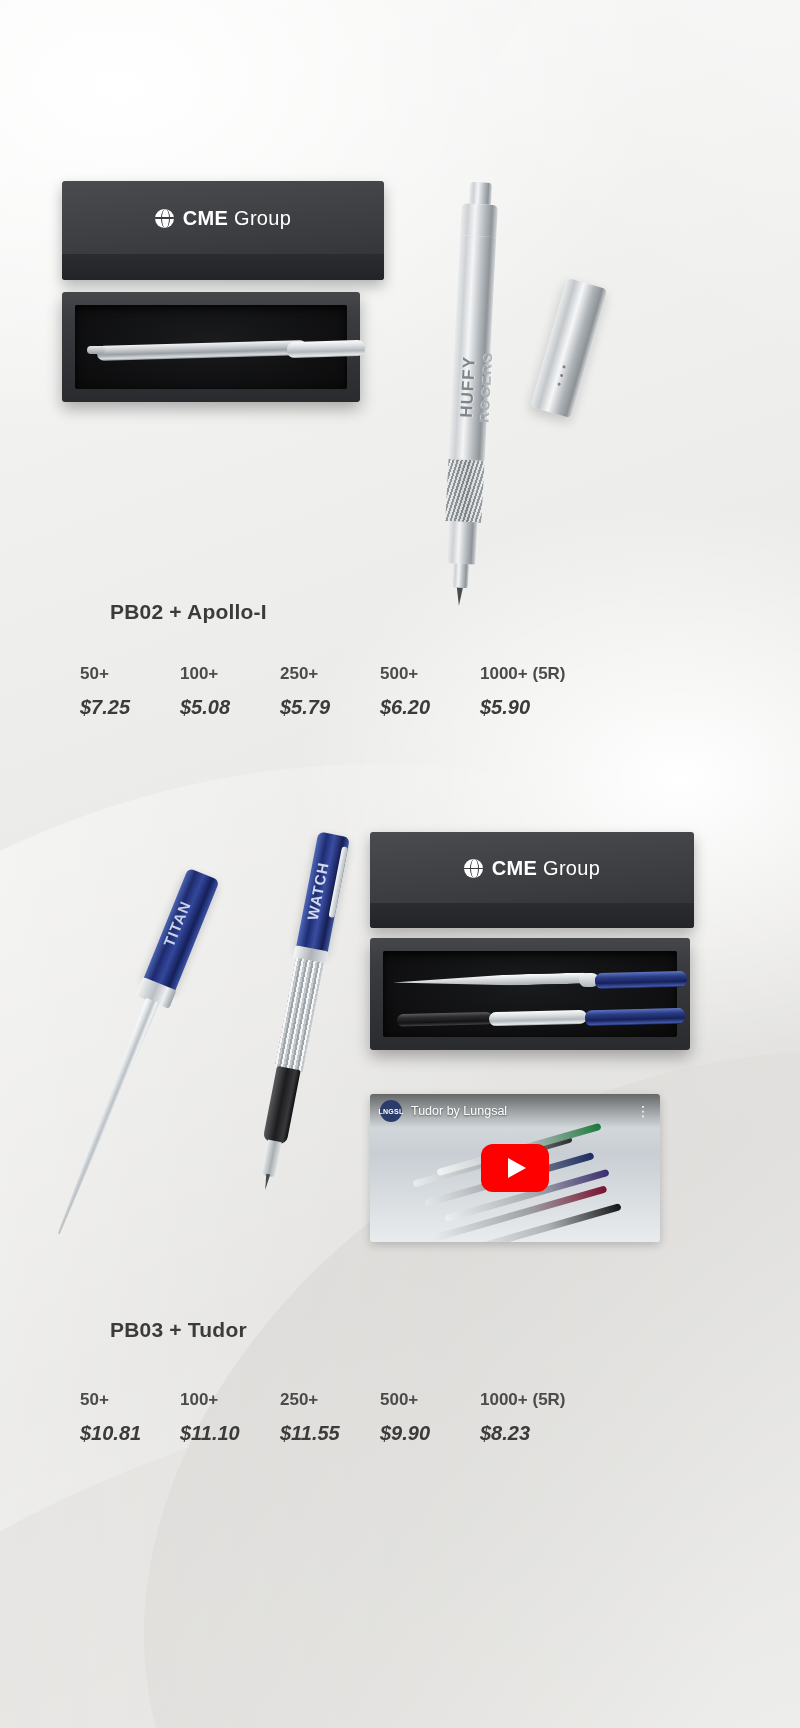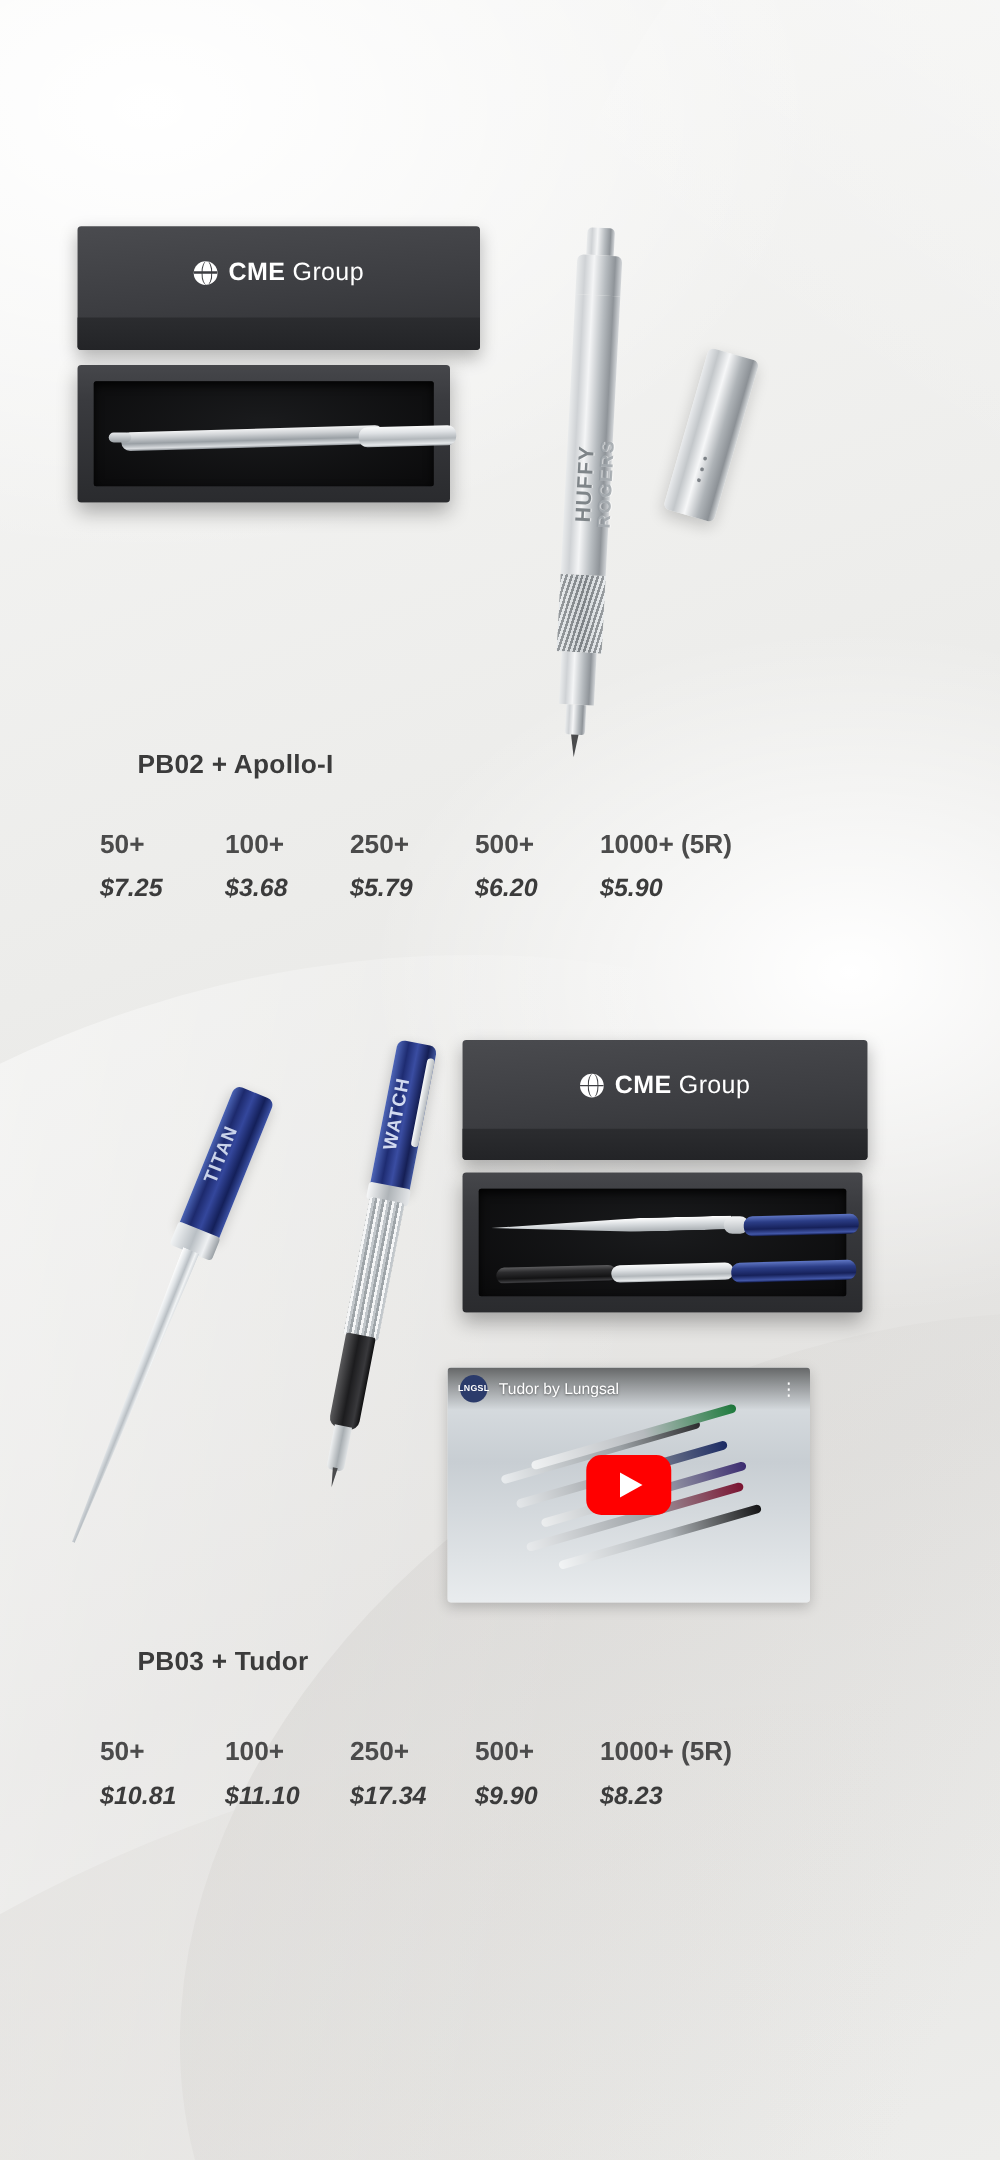--- a/index.html
+++ b/index.html
@@ -60,21 +60,21 @@
     letter-spacing: 0.2px;
     margin-left: 30px;
   }
   .price-table {
     display: flex;
     margin-top: 24px;
   }
   .price-col { width: 100px; }
   .price-col.wide { width: 160px; }
   .price-qty {
-    font-size: 21px;
+    font-size: 17px;
     font-weight: bold;
     color: #4b4b4b;
     margin-bottom: 12px;
     white-space: nowrap;
   }
   .price-val {
     font-size: 20px;
     font-weight: bold;
     color: #3b3b3b;
     white-space: nowrap;
@@ -333,21 +333,21 @@
 
     <div class="product-title" style="position:absolute; left:80px; top:600px;">PB02 + Apollo-I</div>
 
     <div class="price-table" style="position:absolute; left:80px; top:640px;">
       <div class="price-col">
         <div class="price-qty">50+</div>
         <div class="price-val">$7.25</div>
       </div>
       <div class="price-col">
         <div class="price-qty">100+</div>
-        <div class="price-val">$3.68</div>
+        <div class="price-val">$5.08</div>
       </div>
       <div class="price-col">
         <div class="price-qty">250+</div>
         <div class="price-val">$5.79</div>
       </div>
       <div class="price-col">
         <div class="price-qty">500+</div>
         <div class="price-val">$6.20</div>
       </div>
       <div class="price-col wide">
@@ -406,21 +406,21 @@
         <div class="pen-h" style="left:196px; top:22px; width:20px; height:14px; transform:rotate(-1.5deg);
                     background:linear-gradient(180deg,#f5f6f7,#b2b7bb);"></div>
         <div class="pen-h blue-barrel" style="left:212px; top:21px; width:92px; height:16px; transform:rotate(-1.5deg);"></div>
 
         <div class="pen-h black-barrel" style="left:14px; top:62px; width:96px; height:13px; transform:rotate(-1.5deg);"></div>
         <div class="pen-h silver-light" style="left:106px; top:60px; width:98px; height:14px; transform:rotate(-1.5deg);"></div>
         <div class="pen-h blue-barrel" style="left:202px; top:58px; width:100px; height:16px; transform:rotate(-1.5deg);"></div>
       </div>
     </div>
 
-    <div class="yt" style="left:358px; top:1094px; width:290px; height:188px;">
+    <div class="yt" style="left:370px; top:1094px; width:290px; height:148px;">
       <div class="yt-pens">
         <div class="yt-pen" style="left:40px; top:64px; width:165px; transform:rotate(-16deg); background:linear-gradient(90deg,#e9ecee,#9aa0a4 60%,#2c2c2e);"></div>
         <div class="yt-pen" style="left:64px; top:52px; width:170px; transform:rotate(-16deg); background:linear-gradient(90deg,#f0f2f3,#b6babe 55%,#1d7a3c);"></div>
         <div class="yt-pen" style="left:52px; top:82px; width:175px; transform:rotate(-16deg); background:linear-gradient(90deg,#e4e7e9,#8f9499 55%,#1b2a63);"></div>
         <div class="yt-pen" style="left:72px; top:98px; width:170px; transform:rotate(-16deg); background:linear-gradient(90deg,#eceeef,#a4a9ad 55%,#3b2c70);"></div>
         <div class="yt-pen" style="left:60px; top:116px; width:180px; transform:rotate(-16deg); background:linear-gradient(90deg,#e8eaec,#9da2a6 55%,#7a1230);"></div>
         <div class="yt-pen" style="left:86px; top:132px; width:168px; transform:rotate(-16deg); background:linear-gradient(90deg,#f2f4f5,#aeb3b7 55%,#141415);"></div>
       </div>
       <div class="yt-bar">
         <div class="yt-avatar">LNGSL</div>
@@ -436,21 +436,21 @@
       <div class="price-col">
         <div class="price-qty">50+</div>
         <div class="price-val">$10.81</div>
       </div>
       <div class="price-col">
         <div class="price-qty">100+</div>
         <div class="price-val">$11.10</div>
       </div>
       <div class="price-col">
         <div class="price-qty">250+</div>
-        <div class="price-val">$17.34</div>
+        <div class="price-val">$11.55</div>
       </div>
       <div class="price-col">
         <div class="price-qty">500+</div>
         <div class="price-val">$9.90</div>
       </div>
       <div class="price-col wide">
         <div class="price-qty">1000+ (5R)</div>
         <div class="price-val">$8.23</div>
       </div>
     </div>

